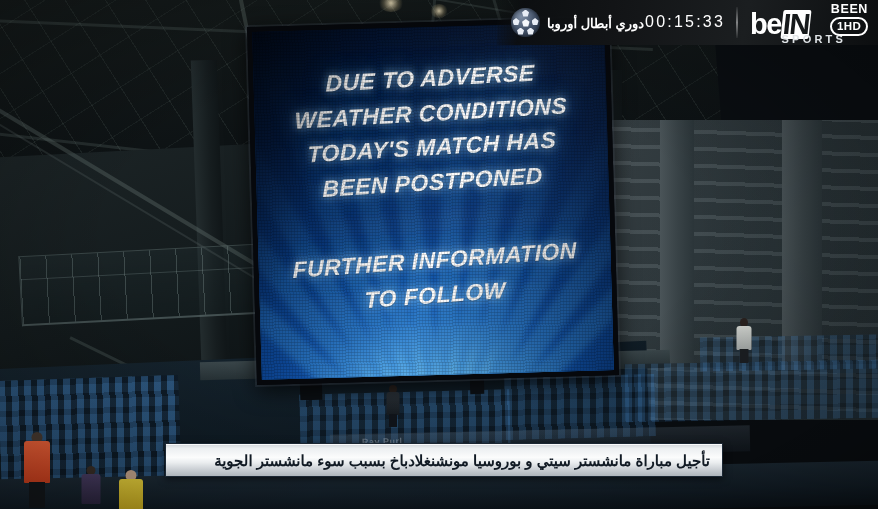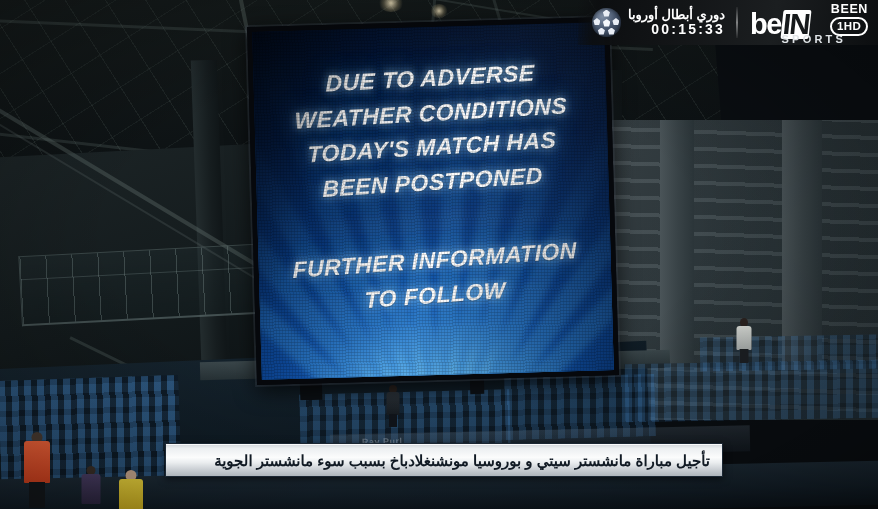--- a/index.html
+++ b/index.html
@@ -248,27 +248,27 @@
   .ucl-ball i {
     position:absolute; background:#e8edf5; border-radius:1px; display:block;
   }
   .ucl-ball .s1 { left:11px; top:1.5px;  width:7px;  height:7px;  clip-path:polygon(50% 0,100% 38%,82% 100%,18% 100%,0 38%); }
   .ucl-ball .s2 { left:1.5px; top:10px;  width:7px;  height:7px;  clip-path:polygon(50% 0,100% 38%,82% 100%,18% 100%,0 38%); }
   .ucl-ball .s3 { left:20.5px; top:10px; width:7px;  height:7px;  clip-path:polygon(50% 0,100% 38%,82% 100%,18% 100%,0 38%); }
   .ucl-ball .s4 { left:6px;  top:19.5px; width:7px;  height:7px;  clip-path:polygon(50% 0,100% 38%,82% 100%,18% 100%,0 38%); }
   .ucl-ball .s5 { left:16px; top:19.5px; width:7px;  height:7px;  clip-path:polygon(50% 0,100% 38%,82% 100%,18% 100%,0 38%); }
   .ucl-ball .c  { left:11px; top:11px;   width:7.5px;height:7.5px;clip-path:polygon(50% 0,100% 38%,82% 100%,18% 100%,0 38%); background:#f4f7fb; }
 
-  .comp-txt { display:flex; flex-direction:column; align-items:flex-end; gap:1px; }
+  .comp-txt { display:flex; flex-direction:row; align-items:flex-end; gap:1px; }
   .comp-name {
     color:#fff; font-size:13px; font-weight:bold; direction:rtl;
     line-height:1.05; letter-spacing:0;
   }
   .comp-clock {
-    color:#fff; font-size:14px; font-weight:bold; letter-spacing:2.2px;
+    color:#fff; font-size:16px; font-weight:normal; letter-spacing:2.2px;
     font-family:"Liberation Sans", sans-serif; line-height:1.05;
   }
   .bug-sep { width:2px; margin:7px 0; background:linear-gradient(to bottom, rgba(255,255,255,.05), rgba(255,255,255,.45), rgba(255,255,255,.05)); }
 
   .bug-brand { position:relative; padding:0 10px 0 12px; display:flex; align-items:center; }
   .bein-lock { position:relative; width:118px; height:40px; }
   .bein-word {
     position:absolute; left:0; top:7px;
     font-size:29px; line-height:1; font-weight:bold; letter-spacing:-1.5px;
     color:#fff;

